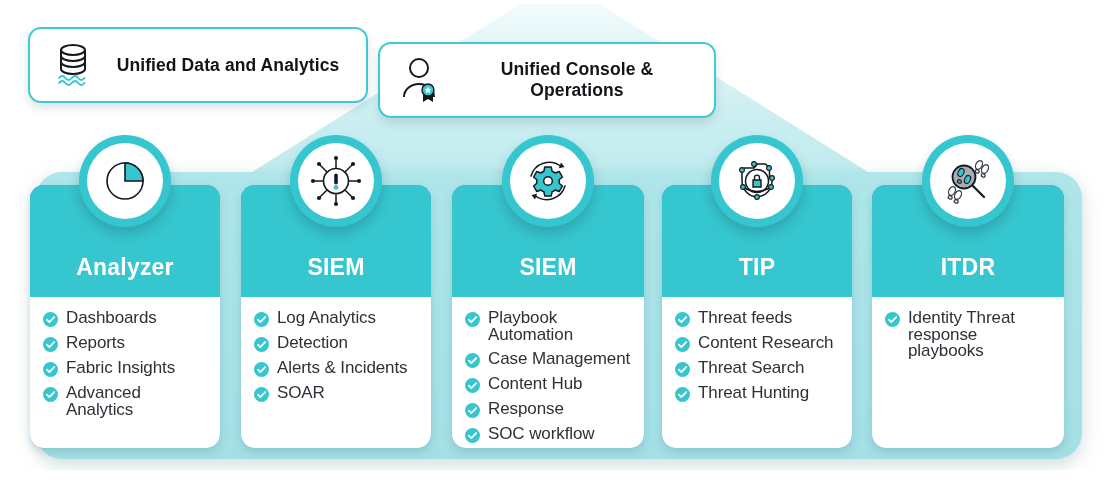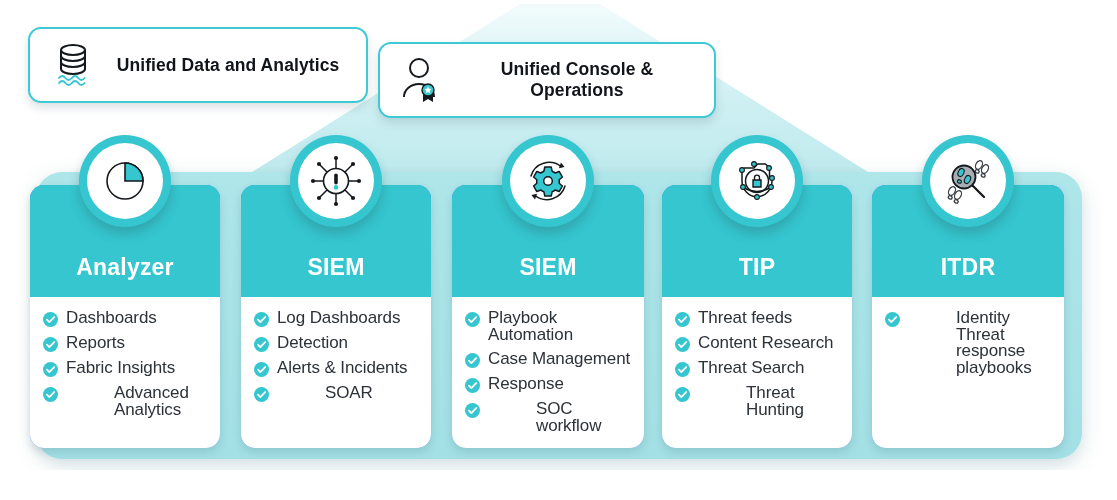--- a/index.html
+++ b/index.html
@@ -56,21 +56,21 @@
     display:flex;align-items:flex-end;justify-content:center;
     padding-bottom:16px;box-sizing:border-box;
   }
   .card-title{
     color:#ffffff;font-size:23px;font-weight:bold;letter-spacing:.2px;
   }
   .card-body{
     flex:1;background:#ffffff;padding:13px 10px 8px 13px;box-sizing:border-box;
   }
   .feat{display:flex;align-items:flex-start;margin-bottom:8px;}
-  .feat:last-child{margin-bottom:0;gap:48px;}
+  .feat:last-child{margin-bottom:0;}
   .chk{
     width:15px;height:15px;min-width:15px;margin-right:8px;margin-top:2px;
   }
   .feat-label{
     font-size:17px;color:#2c3238;line-height:16.5px;letter-spacing:-.1px;
   }
 
   
   .medal{
     position:absolute;width:92px;height:92px;border-radius:50%;
@@ -206,21 +206,21 @@
     <div class="card" id="card-1">
       <div class="card-head">
         <span class="card-title">SIEM</span>
       </div>
       <div class="card-body">
         <div class="feat">
           <svg class="chk" viewBox="0 0 16 16">
               <circle cx="8" cy="8" r="8" fill="#35c6cf"></circle>
               <path d="M4.2 8.2 l2.5 2.6 l5.2 -5.4" fill="none" stroke="#fff" stroke-width="1.9" stroke-linecap="round" stroke-linejoin="round"></path>
             </svg>
-          <span class="feat-label">Log Dashboards</span>
+          <span class="feat-label">Log Analytics</span>
         </div>
         <div class="feat">
           <svg class="chk" viewBox="0 0 16 16">
               <circle cx="8" cy="8" r="8" fill="#35c6cf"></circle>
               <path d="M4.2 8.2 l2.5 2.6 l5.2 -5.4" fill="none" stroke="#fff" stroke-width="1.9" stroke-linecap="round" stroke-linejoin="round"></path>
             </svg>
           <span class="feat-label">Detection</span>
         </div>
         <div class="feat">
           <svg class="chk" viewBox="0 0 16 16">
@@ -285,20 +285,27 @@
               <circle cx="8" cy="8" r="8" fill="#35c6cf"></circle>
               <path d="M4.2 8.2 l2.5 2.6 l5.2 -5.4" fill="none" stroke="#fff" stroke-width="1.9" stroke-linecap="round" stroke-linejoin="round"></path>
             </svg>
           <span class="feat-label">Case Management</span>
         </div>
         <div class="feat">
           <svg class="chk" viewBox="0 0 16 16">
               <circle cx="8" cy="8" r="8" fill="#35c6cf"></circle>
               <path d="M4.2 8.2 l2.5 2.6 l5.2 -5.4" fill="none" stroke="#fff" stroke-width="1.9" stroke-linecap="round" stroke-linejoin="round"></path>
             </svg>
+          <span class="feat-label">Content Hub</span>
+        </div>
+        <div class="feat">
+          <svg class="chk" viewBox="0 0 16 16">
+              <circle cx="8" cy="8" r="8" fill="#35c6cf"></circle>
+              <path d="M4.2 8.2 l2.5 2.6 l5.2 -5.4" fill="none" stroke="#fff" stroke-width="1.9" stroke-linecap="round" stroke-linejoin="round"></path>
+            </svg>
           <span class="feat-label">Response</span>
         </div>
         <div class="feat">
           <svg class="chk" viewBox="0 0 16 16">
               <circle cx="8" cy="8" r="8" fill="#35c6cf"></circle>
               <path d="M4.2 8.2 l2.5 2.6 l5.2 -5.4" fill="none" stroke="#fff" stroke-width="1.9" stroke-linecap="round" stroke-linejoin="round"></path>
             </svg>
           <span class="feat-label">SOC workflow</span>
         </div>
       </div>

